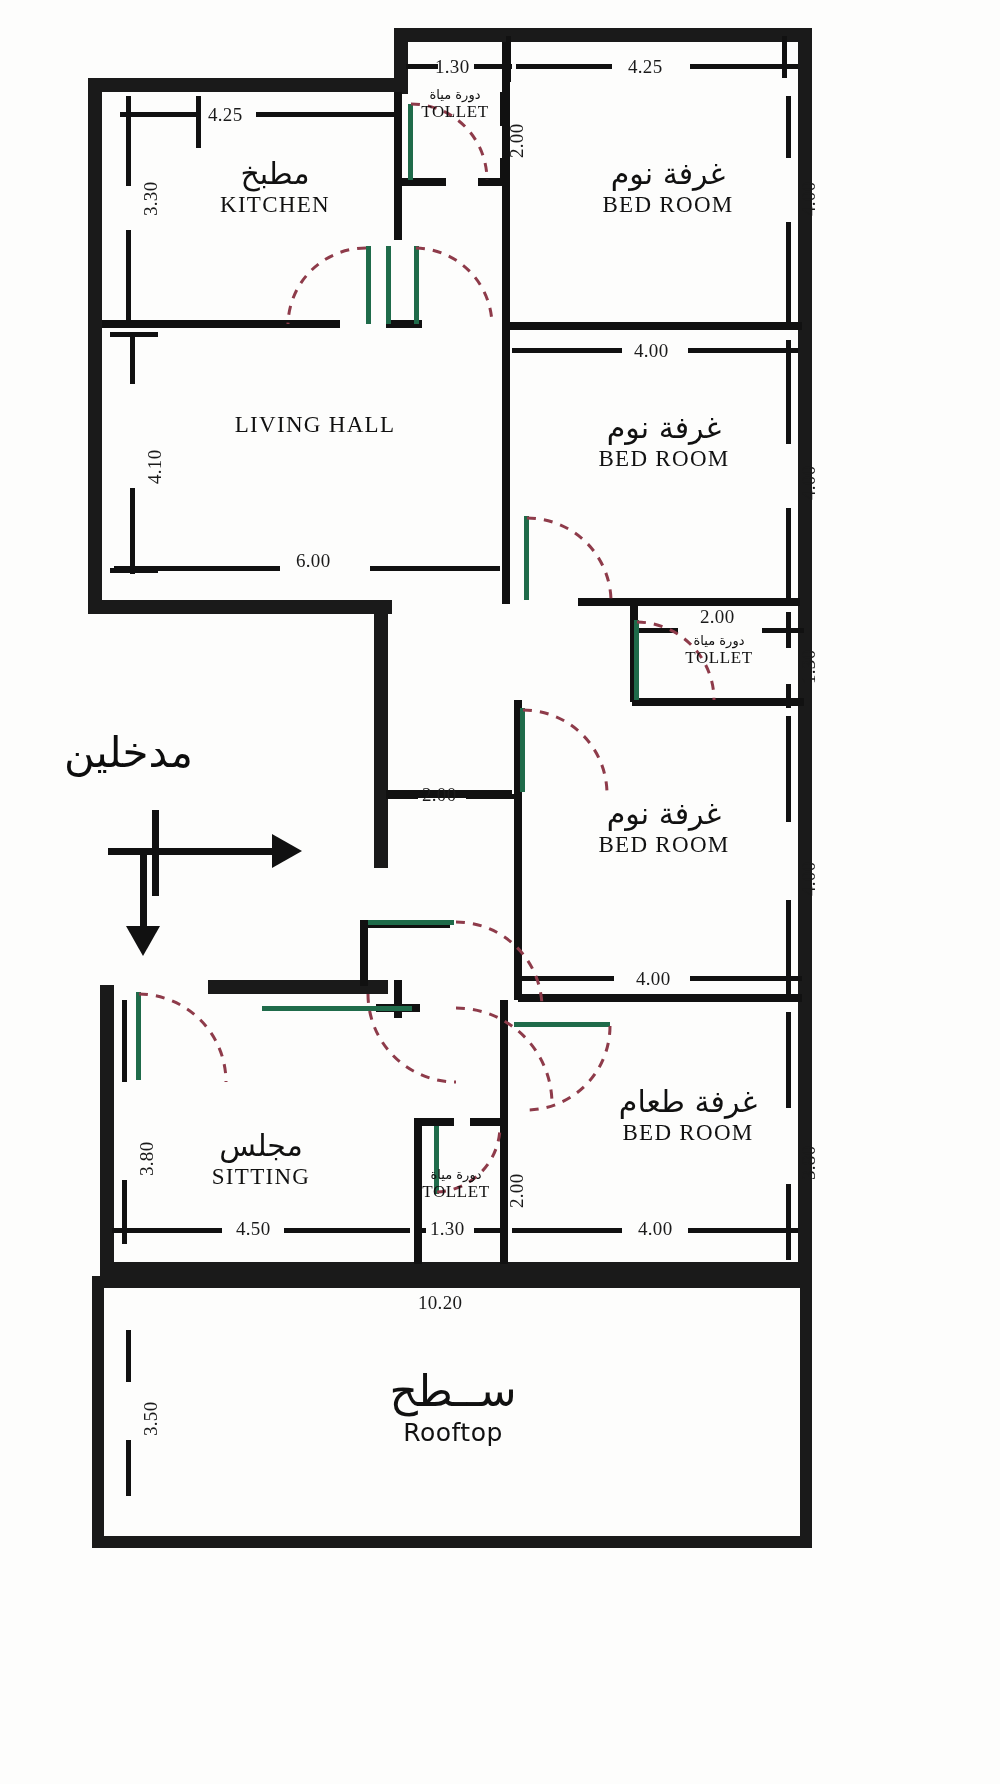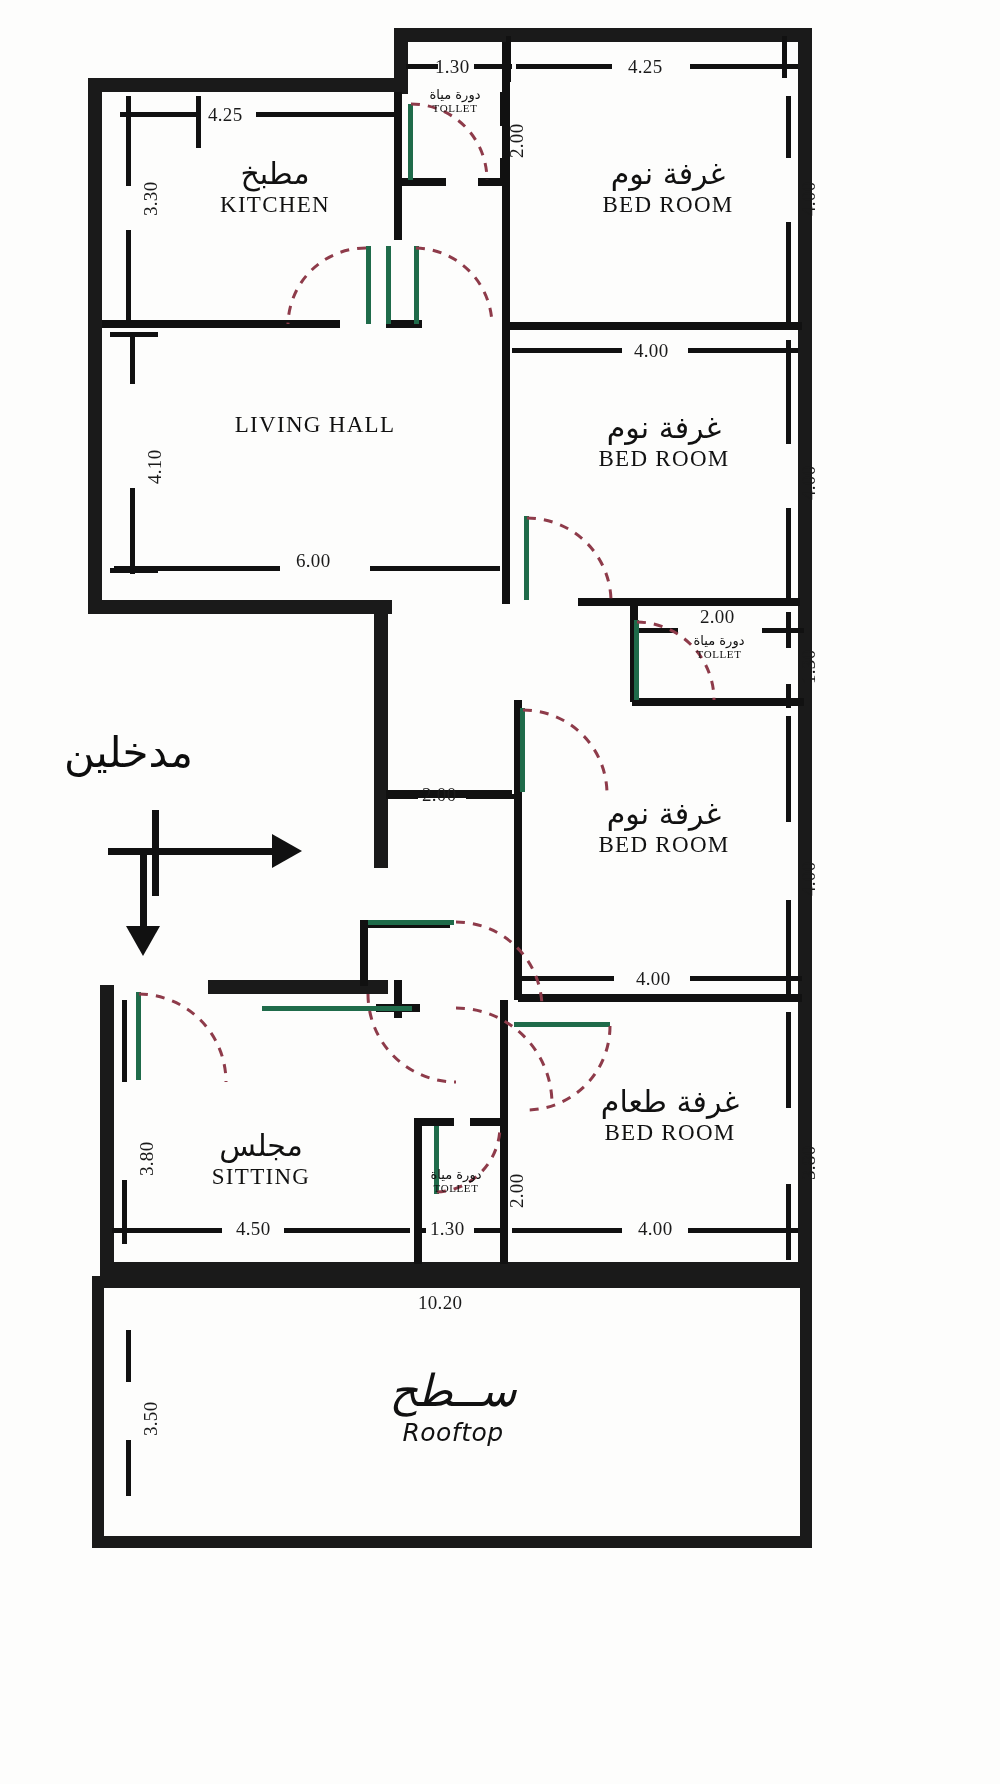--- a/index.html
+++ b/index.html
@@ -44,21 +44,21 @@
     font-weight: 400;
   }
   .en {
     font-family: "Liberation Serif", "DejaVu Serif", serif;
     font-size: 23px;
     letter-spacing: 1.3px;
     display: block;
     margin-top: 2px;
   }
   .tiny .ar { font-size: 13px; }
-  .tiny .en { font-size: 11px; letter-spacing: .6px; margin-top: 0px; }
+  .tiny .en { font-size: 17px; letter-spacing: .6px; margin-top: 0px; }
 
   .entrance-label {
     position: absolute;
     font-family: "DejaVu Sans", sans-serif;
     font-size: 42px;
     color: #0d0d0d;
     direction: rtl;
     white-space: nowrap;
   }
   .rooftop-label {
@@ -351,26 +351,26 @@
   <div class="roomlabel" style="left:168px; top:1086px; width:186px;margin-top:44px;">
     <span class="ar">مجلس</span>
     <span class="en">SITTING</span>
   </div>
 
   <div class="roomlabel tiny" style="left:410px; top:1168px; width:92px;">
     <span class="ar">دورة مياة</span>
     <span class="en">TOLLET</span>
   </div>
 
-  <div class="roomlabel" style="left:562px; top:1086px; width:216px;">
+  <div class="roomlabel" style="left:580px; top:1086px; width:216px;">
     <span class="ar">غرفة طعام</span>
     <span class="en">BED ROOM</span>
   </div>
 
-  <div class="rooftop-label" style="left:318px; top:1368px; width:270px;font-style:italic;">
+  <div class="rooftop-label" style="left:318px; top:1368px; width:270px;">
     <span class="ar">ســطح</span>
     <span class="en">Rooftop</span>
   </div>
 
   <div class="entrance-label" style="left:64px; top:728px;">مدخلين</div>
 
   <div class="dim" style="left:435px; top:56px;">1.30</div>
   <div class="dim" style="left:628px; top:56px;">4.25</div>
   <div class="dim" style="left:208px; top:104px;">4.25</div>
 

